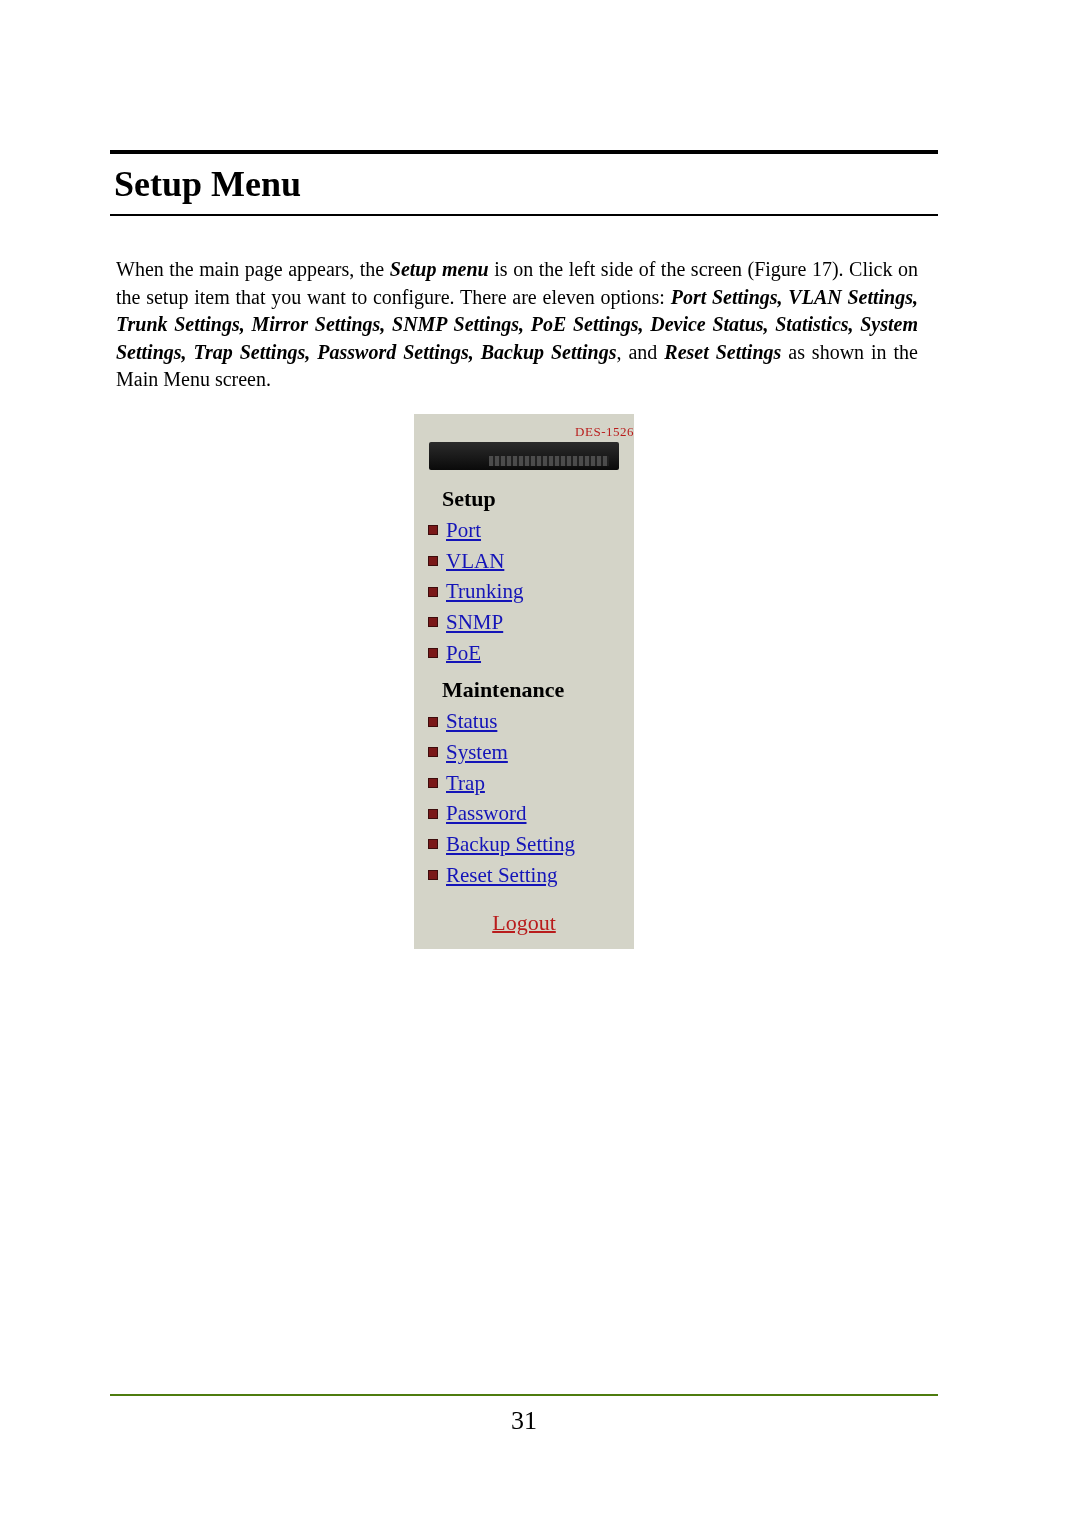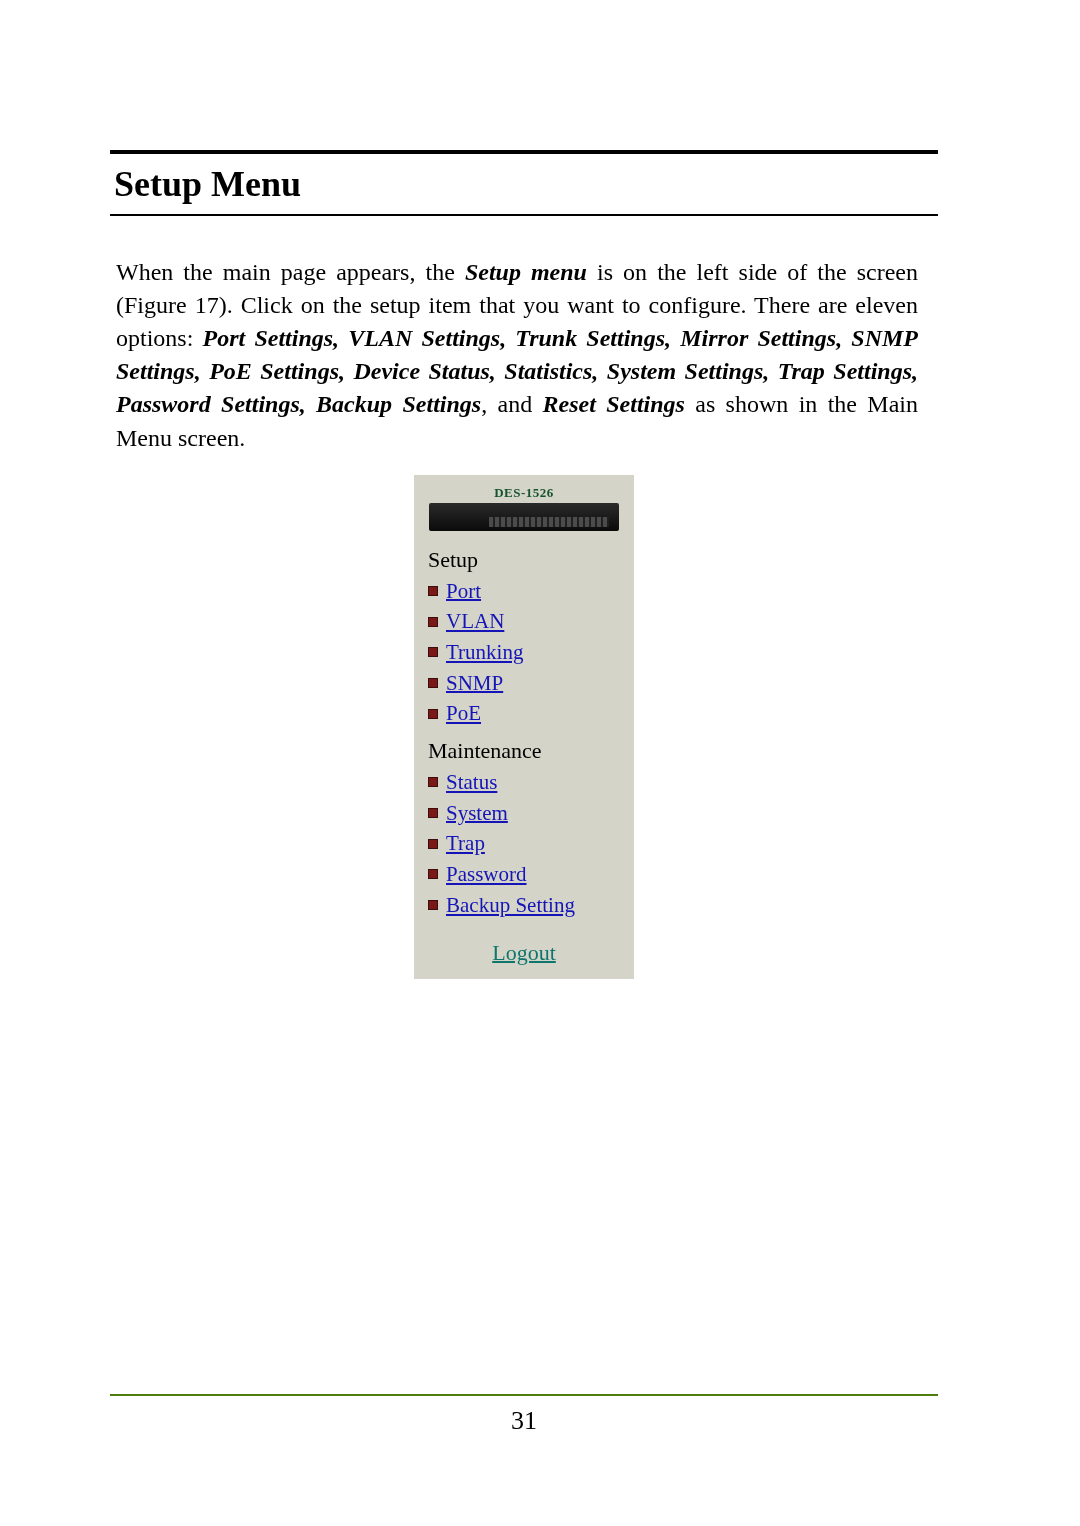--- a/index.html
+++ b/index.html
@@ -24,21 +24,21 @@
     margin-bottom: 40px;
   }
   .top-rule h1 {
     margin: 0;
     font-size: 36px;
     font-weight: bold;
     line-height: 60px;
     padding-left: 4px;
   }
   .body-text {
-    font-size: 24px;
+    font-size: 20px;
     line-height: 1.38;
     text-align: justify;
     margin: 0 14px 20px 0;
     padding: 0 6px;
   }
   .bi { font-weight: bold; font-style: italic; }
   .figure-wrap {
     width: 100%;
     text-align: center;
   }
@@ -49,48 +49,49 @@
     text-align: left;
     vertical-align: top;
     padding: 8px 0 14px 0;
     font-family: "Times New Roman", Times, serif;
   }
   .device-header {
     text-align: center;
     padding: 2px 0 6px 0;
   }
   .device-model {
-    color: #14532d;
-    font-weight: bold;
+    color: #b91c1c;
+    font-weight: normal;
     font-size: 13px;
     letter-spacing: 0.5px;
+    text-align: right;
   }
   .device-img {
     margin: 2px auto 0 auto;
     width: 190px;
     height: 28px;
     background: linear-gradient(#2b2b2b, #0a0a0a);
     border-radius: 2px;
     position: relative;
   }
   .device-img::after {
     content: "";
     position: absolute;
     right: 10px;
     bottom: 4px;
     width: 120px;
     height: 10px;
     background: repeating-linear-gradient(90deg,#555 0 4px,#222 4px 6px);
     opacity: 0.85;
   }
   .group-title {
-    font-weight: normal;
+    font-weight: bold;
     font-size: 22px;
     color: #000;
-    padding: 10px 0 2px 14px;
+    padding: 10px 0 2px 28px;
   }
   .menu-item {
     padding: 2px 0 2px 14px;
     font-size: 21px;
   }
   .bullet {
     display: inline-block;
     width: 8px;
     height: 8px;
     background: #7a1818;
@@ -102,21 +103,21 @@
     color: #1414b8;
     text-decoration: underline;
     cursor: pointer;
     vertical-align: middle;
   }
   .logout {
     text-align: center;
     padding-top: 18px;
     font-size: 22px;
   }
-  .logout .menu-link { color: #0f766e; }
+  .logout .menu-link { color: #b91c1c; }
   .bottom-rule {
     position: absolute;
     left: 110px;
     right: 110px;
     bottom: 90px;
     border-top: 2px solid #4d7c0f;
     text-align: center;
     padding-top: 10px;
     font-size: 26px;
   }
@@ -151,20 +152,21 @@
           <div class="menu-item"><span class="bullet"></span><span class="menu-link">PoE</span></div>
         </div>
 
       <div class="group-title">Maintenance</div>
       <div id="maint-list">
           <div class="menu-item"><span class="bullet"></span><span class="menu-link">Status</span></div>
           <div class="menu-item"><span class="bullet"></span><span class="menu-link">System</span></div>
           <div class="menu-item"><span class="bullet"></span><span class="menu-link">Trap</span></div>
           <div class="menu-item"><span class="bullet"></span><span class="menu-link">Password</span></div>
           <div class="menu-item"><span class="bullet"></span><span class="menu-link">Backup Setting</span></div>
+          <div class="menu-item"><span class="bullet"></span><span class="menu-link">Reset Setting</span></div>
         </div>
 
       <div class="logout">
         <span class="menu-link">Logout</span>
       </div>
     </div>
   </div>
 
   <div class="bottom-rule">
     <span>31</span>

